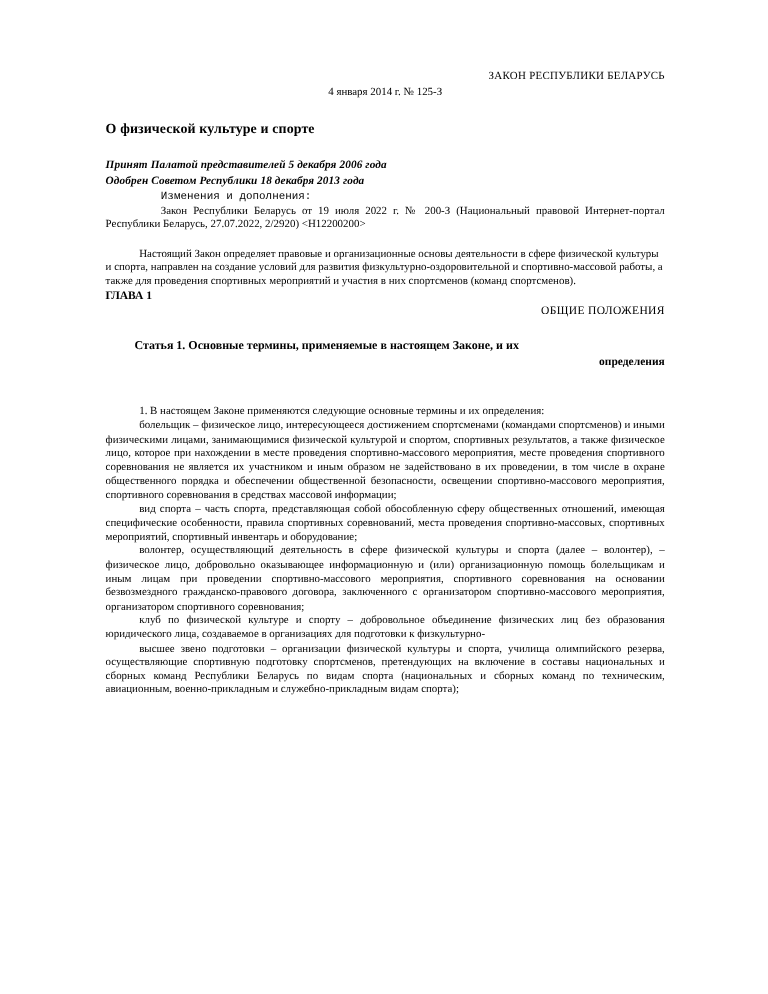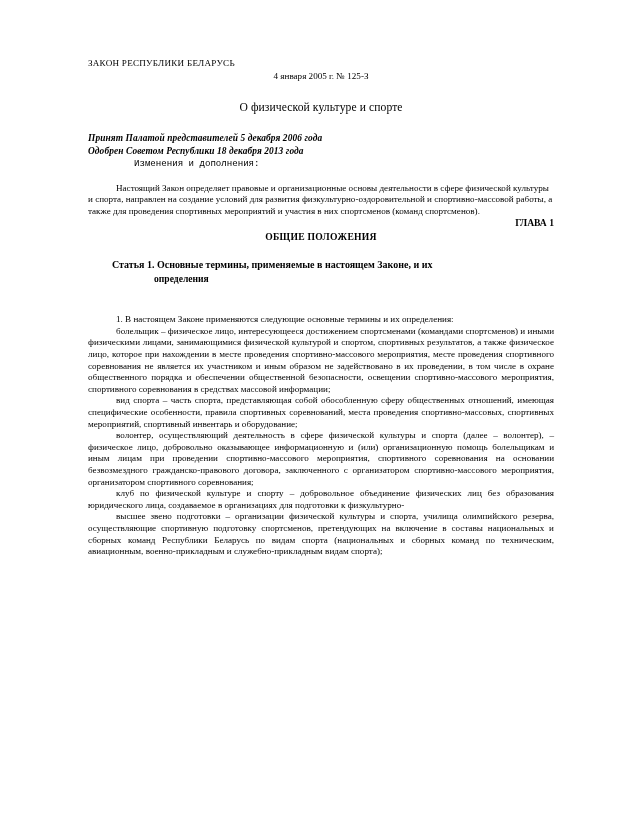--- a/index.html
+++ b/index.html
@@ -29,35 +29,34 @@
   }
 
   
   .content, .content * {
     font-size: 9.1px;
     line-height: 11.6px;
   }
 
   
   .law-title {
-    text-align: left;
+    text-align: right;
     letter-spacing: 0.25px;
   }
   .law-date {
     text-align: center;
     margin-top: 1px;
   }
 
   .doc-heading {
-    font-weight: normal;
+    font-weight: bold;
     font-size: 11.6px;
     line-height: 14px;
     margin-top: 19px;
     letter-spacing: 0.1px;
-    text-align: center;
   }
 
   .adopted-block {
     margin-top: 17px;
   }
   .adopted-line {
     font-style: italic;
     font-weight: bold;
     font-size: 9.4px;
     line-height: 12.4px;
@@ -76,77 +75,79 @@
     text-indent: 46px;
   }
 
   .preamble {
     margin-top: 13px;
     text-indent: 28px;
   }
 
   .chapter-num {
     font-weight: bold;
-    text-align: right;
+    text-align: left;
     margin-top: 0px;
     font-size: 9.6px;
     line-height: 12.6px;
   }
   .chapter-name {
-    font-weight: bold;
-    text-align: center;
+    font-weight: normal;
+    text-align: right;
     font-size: 9.6px;
     line-height: 13.5px;
     letter-spacing: 0.3px;
   }
 
   .article-head {
     font-weight: bold;
     text-align: justify;
     text-justify: inter-word;
     margin-top: 15px;
     padding-left: 24px;
     padding-right: 12px;
     font-size: 10px;
     line-height: 13.4px;
   }
   .article-head-2 {
     font-weight: bold;
     padding-left: 66px;
     font-size: 9.6px;
     line-height: 13.4px;
+    text-align: right;
   }
 
   .body-para {
     margin-top: 0px;
     text-align: justify;
     text-justify: inter-word;
     text-indent: 28px;
   }
   .body-para.first {
     margin-top: 29px;
   }
 </style>
 </head>
 <body>
 
 <div class="page">
   <div class="content">
 
     <div class="law-title">ЗАКОН РЕСПУБЛИКИ БЕЛАРУСЬ</div>
-    <div class="law-date">4 января 2005 г. № 125-З</div>
+    <div class="law-date">4 января 2014 г. № 125-З</div>
 
     <div class="doc-heading">О физической культуре и спорте</div>
 
     <div class="adopted-block">
       <div class="adopted-line">Принят Палатой представителей 5 декабря 2006 года</div>
       <div class="adopted-line">Одобрен Советом Республики 18 декабря 2013 года</div>
     </div>
 
     <div class="amend-title">Изменения и дополнения:</div>
+    <div class="amend-entry">Закон Республики Беларусь от 19 июля 2022 г. № 200-З (Национальный правовой Интернет-портал Республики Беларусь, 27.07.2022, 2/2920) &lt;H12200200&gt;</div>
 
     <div class="preamble">Настоящий Закон определяет правовые и организационные основы деятельности в сфере физической культуры и спорта, направлен на создание условий для развития физкультурно-оздоровительной и спортивно-массовой работы, а также для проведения спортивных мероприятий и участия в них спортсменов (команд спортсменов).</div>
 
     <div class="chapter-num">ГЛАВА 1</div>
     <div class="chapter-name">ОБЩИЕ ПОЛОЖЕНИЯ</div>
 
     <div class="article-head">Статья 1. Основные термины, применяемые в настоящем Законе, и их</div>
     <div class="article-head-2">определения</div>
 
     <div class="body-para first">1. В настоящем Законе применяются следующие основные термины и их определения:</div>

